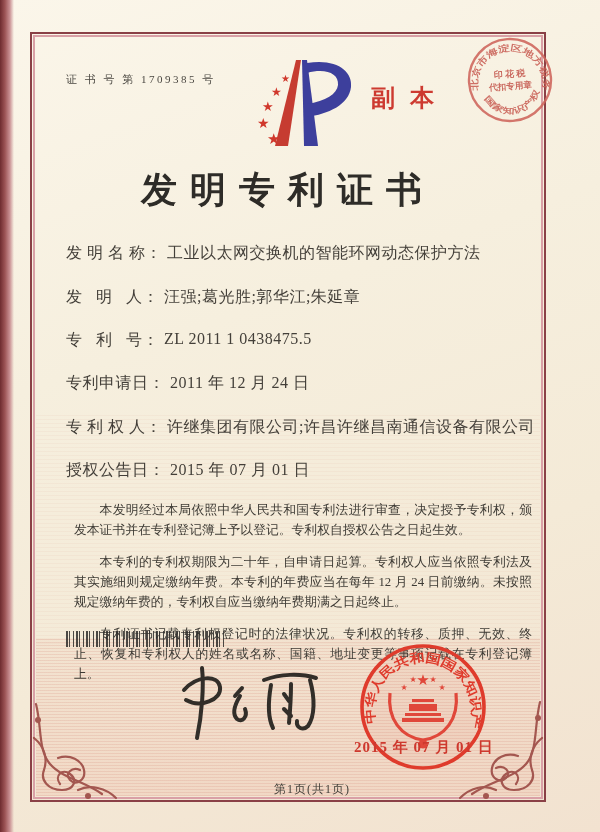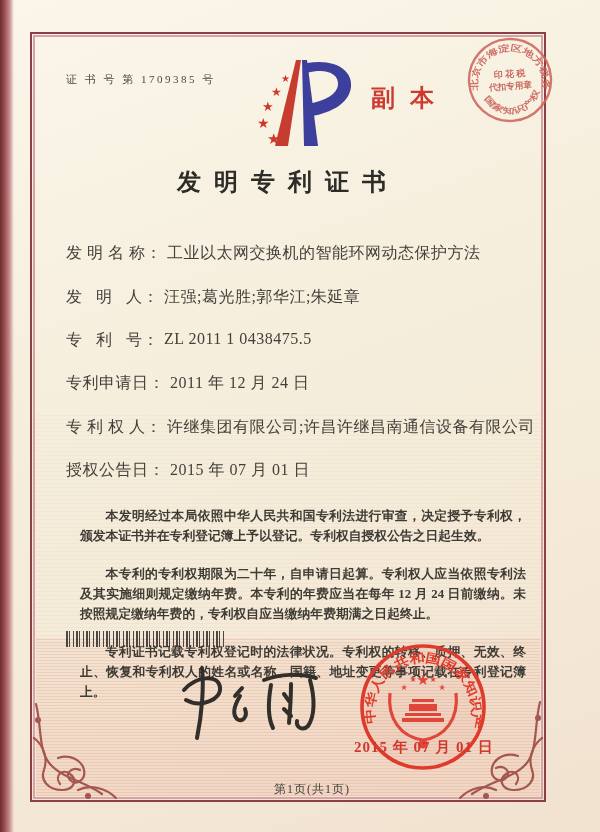--- a/index.html
+++ b/index.html
@@ -13,28 +13,28 @@
   
   .frame-outer{left:30px;top:32px;width:516px;height:770px;border:2px solid #8a4046;box-sizing:border-box;}
   .frame-inner{position:absolute;inset:1px;border:2px solid #d9a0a6;}
   .pink-zone{position:absolute;left:4px;right:4px;bottom:4px;height:158px;
              background:repeating-linear-gradient(0deg,rgba(213,140,124,.22) 0 1px,rgba(255,255,255,0) 1px 3px),
              linear-gradient(180deg,rgba(236,196,176,.18),rgba(236,186,166,.32));}
   .mid-stripes{position:absolute;left:4px;right:4px;top:380px;height:230px;
              background:repeating-linear-gradient(0deg,rgba(213,150,130,.08) 0 1px,rgba(255,255,255,0) 1px 4px);}
   .cert-no{left:66px;top:72px;font-size:11px;letter-spacing:2.5px;color:#4b4842;}
   .fuben{left:362px;top:82px;font-size:24px;font-weight:700;letter-spacing:15px;color:#cd3a30;margin-left:9px;}
-  .title{left:30px;top:166px;width:516px;text-align:center;font-size:24px;font-weight:700;
+  .title{left:30px;top:166px;width:516px;text-align:center;font-size:36px;font-weight:700;
          letter-spacing:13px;color:#2e2c28;}
   .field-row{left:66px;width:478px;display:flex;font-size:16px;color:#433f39;letter-spacing:.5px;}
   .field-label{white-space:pre;flex:0 0 auto;}
   .field-value{margin-left:5px;}
   .body-text{left:62px;top:488px;width:482px;font-size:12.8px;line-height:20px;
              text-align:justify;color:#3e3b35;}
-  .body-text p{margin:18px;text-indent:2em;font-weight:bold;}
+  .body-text p{margin:12px;text-indent:2em;}
   .barcode{left:66px;top:631px;width:160px;height:16px;
      background:repeating-linear-gradient(90deg,#2e2c2a 0 2px,transparent 2px 3px,#2e2c2a 3px 4px,transparent 4px 7px,#2e2c2a 7px 8px,transparent 8px 10px);
      opacity:.85;}
   .issuer{left:66px;top:692px;font-size:14.5px;line-height:28px;letter-spacing:3px;color:#3c3933;}
   .signature{left:172px;top:660px;}
   .seal{left:357px;top:641px;}
   .issue-date{left:354px;top:738px;font-size:15px;letter-spacing:1px;color:#ce392e;font-weight:600;z-index:5;}
   .footer{left:30px;top:781px;width:564px;text-align:center;font-size:12px;letter-spacing:1px;color:#45423b;}
   .logo{left:254px;top:56px;}
   .tax-stamp{left:464px;top:34px;opacity:.88;transform:rotate(-4deg);}

